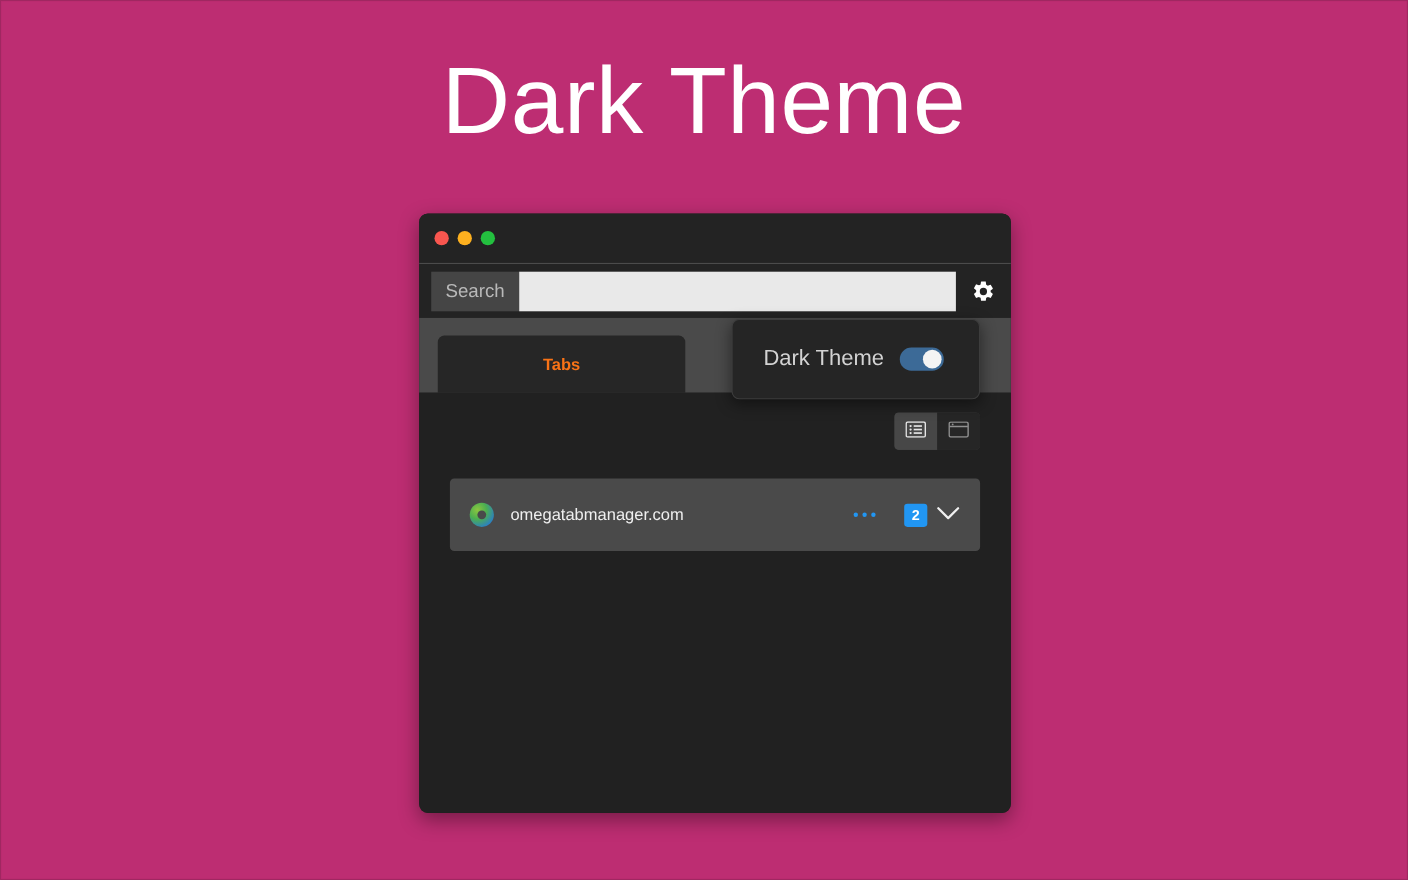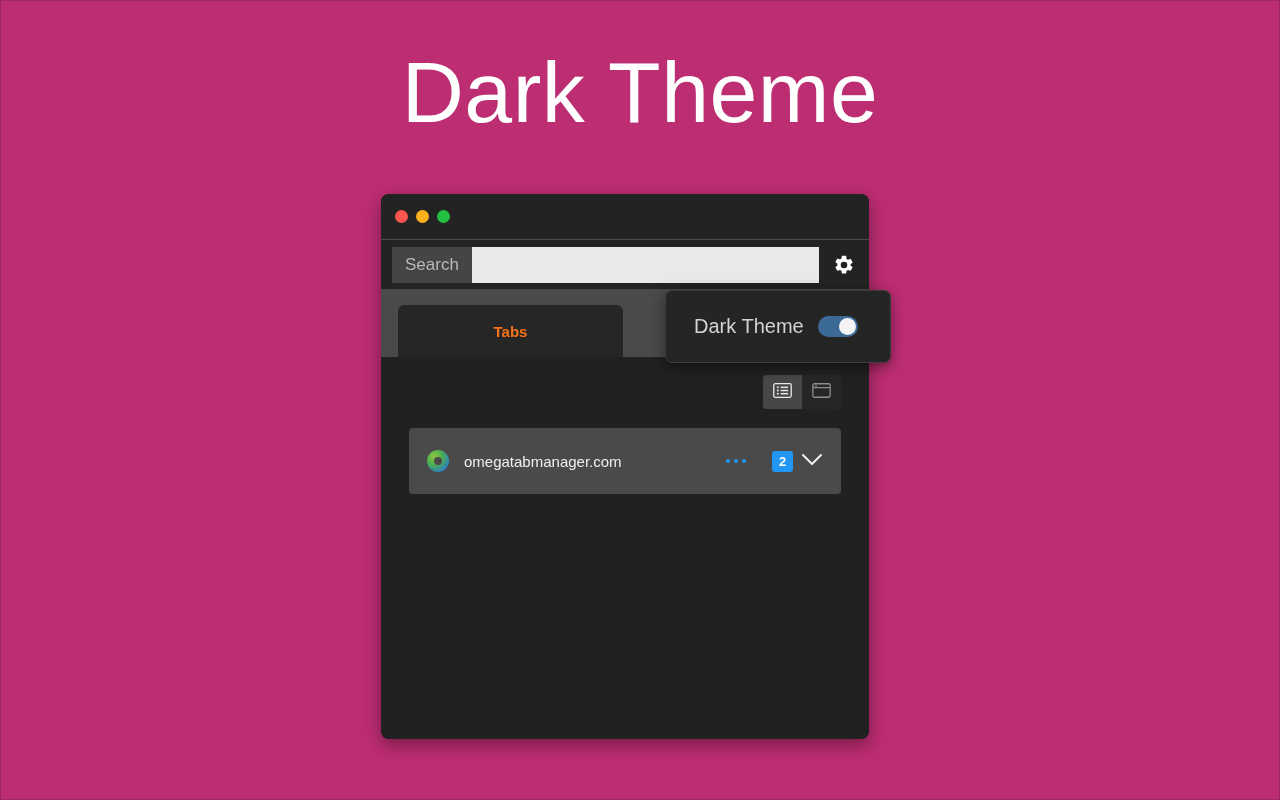--- a/index.html
+++ b/index.html
@@ -30,21 +30,21 @@
     letter-spacing: 0.5px;
     line-height: 1.05;
     white-space: nowrap;
   }
 
   
   .window {
     position: absolute;
     left: 380px;
     top: 193px;
-    width: 488px;
+    width: 538px;
     height: 545px;
     background: #212121;
     border-radius: 8px;
     box-shadow: 0 6px 18px rgba(0,0,0,0.38);
     overflow: hidden;
   }
 
   .titlebar {
     height: 46px;
     background: #232323;
@@ -204,21 +204,21 @@
     justify-content: center;
     background: transparent;
     border: none;
     cursor: pointer;
   }
   .view-btn.active { background: #474747; }
   .view-btn.inactive { background: #262626; }
 
   
   .tab-row {
-    margin-top: 19px;
+    margin-top: 26px;
     height: 66px;
     background: #4a4a4a;
     border-radius: 4px;
     display: flex;
     align-items: center;
     padding: 0 18px 0 18px;
     cursor: pointer;
   }
 
   .favicon {

